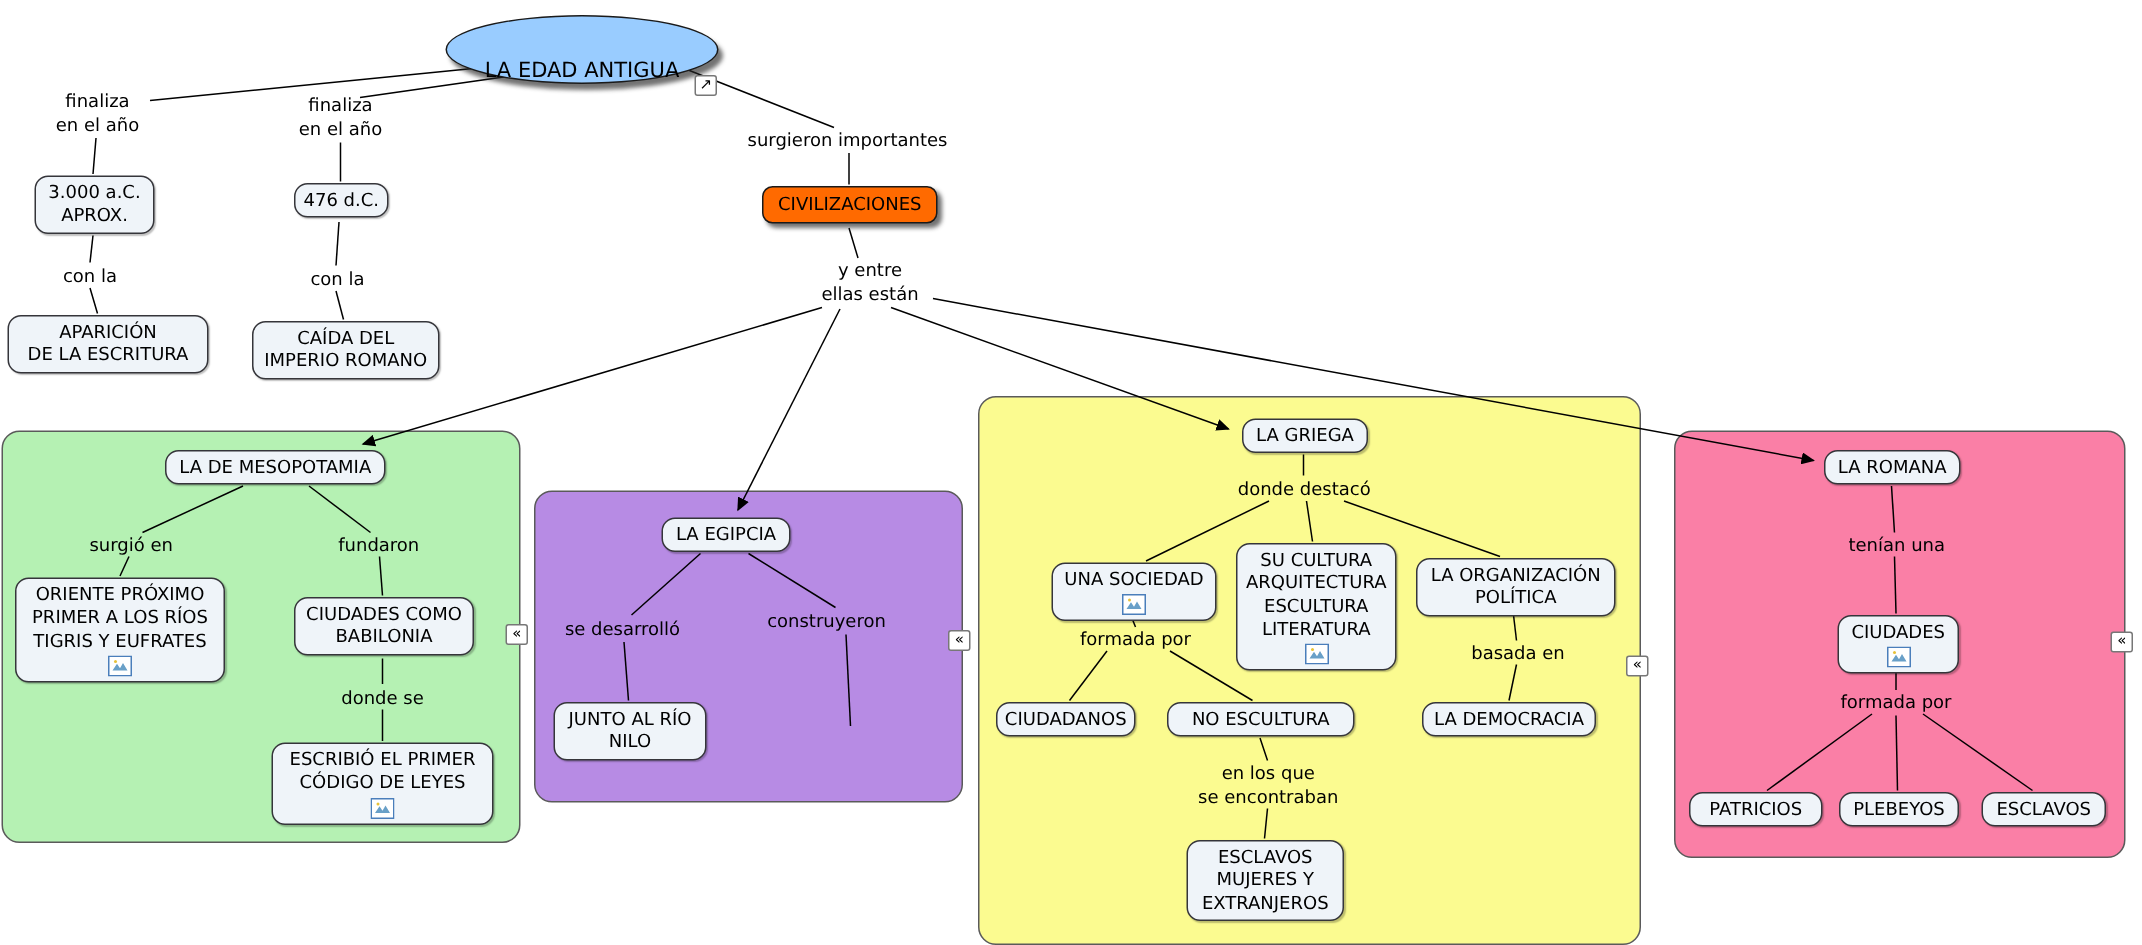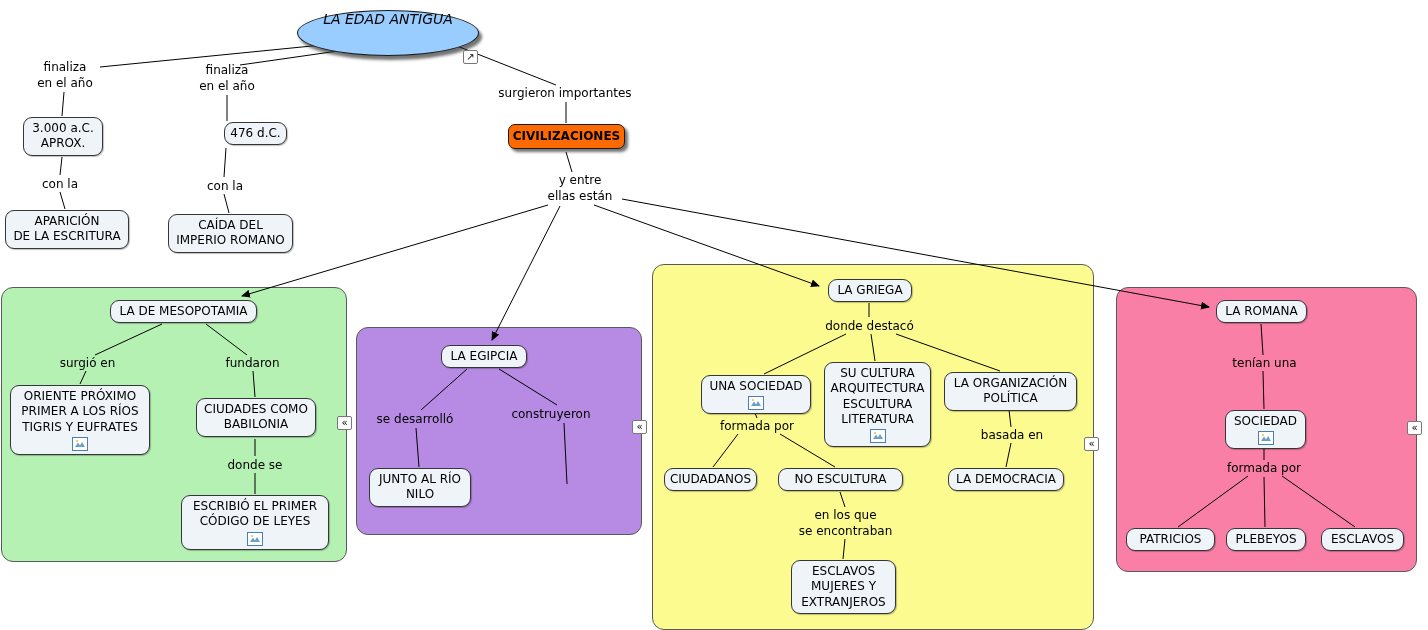--- a/index.html
+++ b/index.html
@@ -18,26 +18,26 @@
   .node {
     position:absolute; z-index:3; box-sizing:border-box;
     background:#eff4f9; border:1px solid #35353a; border-radius:9px;
     padding:3px 5px; text-align:center; line-height:1.28;
     display:flex; flex-direction:column; align-items:center; justify-content:center;
     box-shadow:1px 1px 1px rgba(0,0,0,0.25);
   }
   .node-text { white-space:pre-line; }
   .node-orange {
     border:1.5px solid #1a1a1a; box-shadow:3px 3px 3px rgba(40,40,40,0.65);
-    border-radius:7px; padding:4px 8px;font-weight:bold;
+    border-radius:7px; padding:4px 8px;
   }
   .ellipse {
     position:absolute; z-index:3; border:1.5px solid #1a1a1a; border-radius:50%;
-    display:flex; align-items:flex-start; justify-content:center;
-    font-style:italic; font-size:14px;
+    display:flex; align-items:flex-end; justify-content:center;
+    font-size:14px;
     box-shadow:3px 4px 3px rgba(40,40,40,0.65);
   }
   .mini-icon {
     position:absolute; z-index:4; box-sizing:border-box;
     width:15px; height:14px; background:#fff; border:1px solid #777;
     font-size:10px; line-height:12px; text-align:center; cursor:pointer;
     border-radius:2px;
   }
   .res-icon { display:inline-block; margin-top:2px; line-height:0; cursor:pointer; }
 </style>
@@ -133,24 +133,24 @@
   <div class="label" style="left:798px; top:508px; width:95px;">en los que
 se encontraban</div>
   <div class="label" style="left:977px; top:428px; width:70px;">basada en</div>
   <div class="label" style="left:1227px;top:356px; width:75px;">tenían una</div>
   <div class="label" style="left:1224px;top:461px; width:80px;">formada por</div>
 
   <div class="node" style="left:23px; top:117px; width:80px;">
     <span class="node-text">3.000 a.C.
 APROX.</span>
   </div>
-  <div class="node" style="left:196px; top:122px; width:63px;margin-left:28px;">
+  <div class="node" style="left:196px; top:122px; width:63px;">
     <span class="node-text">476 d.C.</span>
   </div>
-  <div class="node" style="left:5px; top:210px; width:124px;">
+  <div class="node" style="left:5px; top:210px; width:134px;">
     <span class="node-text">APARICIÓN
 DE LA ESCRITURA</span>
   </div>
   <div class="node" style="left:168px; top:214px; width:125px;">
     <span class="node-text">CAÍDA DEL
 IMPERIO ROMANO</span>
   </div>
   <div class="node node-orange" style="left: 508px; top: 124px; width: 117px; background: rgb(255, 106, 0);">
     <span class="node-text">CIVILIZACIONES</span>
   </div>
@@ -236,21 +236,21 @@
 EXTRANJEROS</span>
   </div>
   <div class="node" style="left:948px; top:468px; width:116px;">
     <span class="node-text">LA DEMOCRACIA</span>
   </div>
 
   <div class="node" style="left:1216px; top:300px; width:91px;">
     <span class="node-text">LA ROMANA</span>
   </div>
   <div class="node" style="left:1225px; top:410px; width:81px;">
-    <span class="node-text">SOCIEDAD</span>
+    <span class="node-text">CIUDADES</span>
     <span class="res-icon">
       <svg width="16" height="14" viewBox="0 0 16 14">
           <rect x="0.5" y="0.5" width="15" height="13" fill="#fff" stroke="#4a7ebb"></rect>
           <path d="M3 10 L6 5.5 L8 8.5 L10 5 L13 10 Z" fill="#69a0c8"></path>
           <circle cx="5" cy="4" r="1" fill="#e8c23a"></circle>
         </svg>
     </span>
   </div>
   <div class="node" style="left:1126px; top:528px; width:89px;">
     <span class="node-text">PATRICIOS</span>

